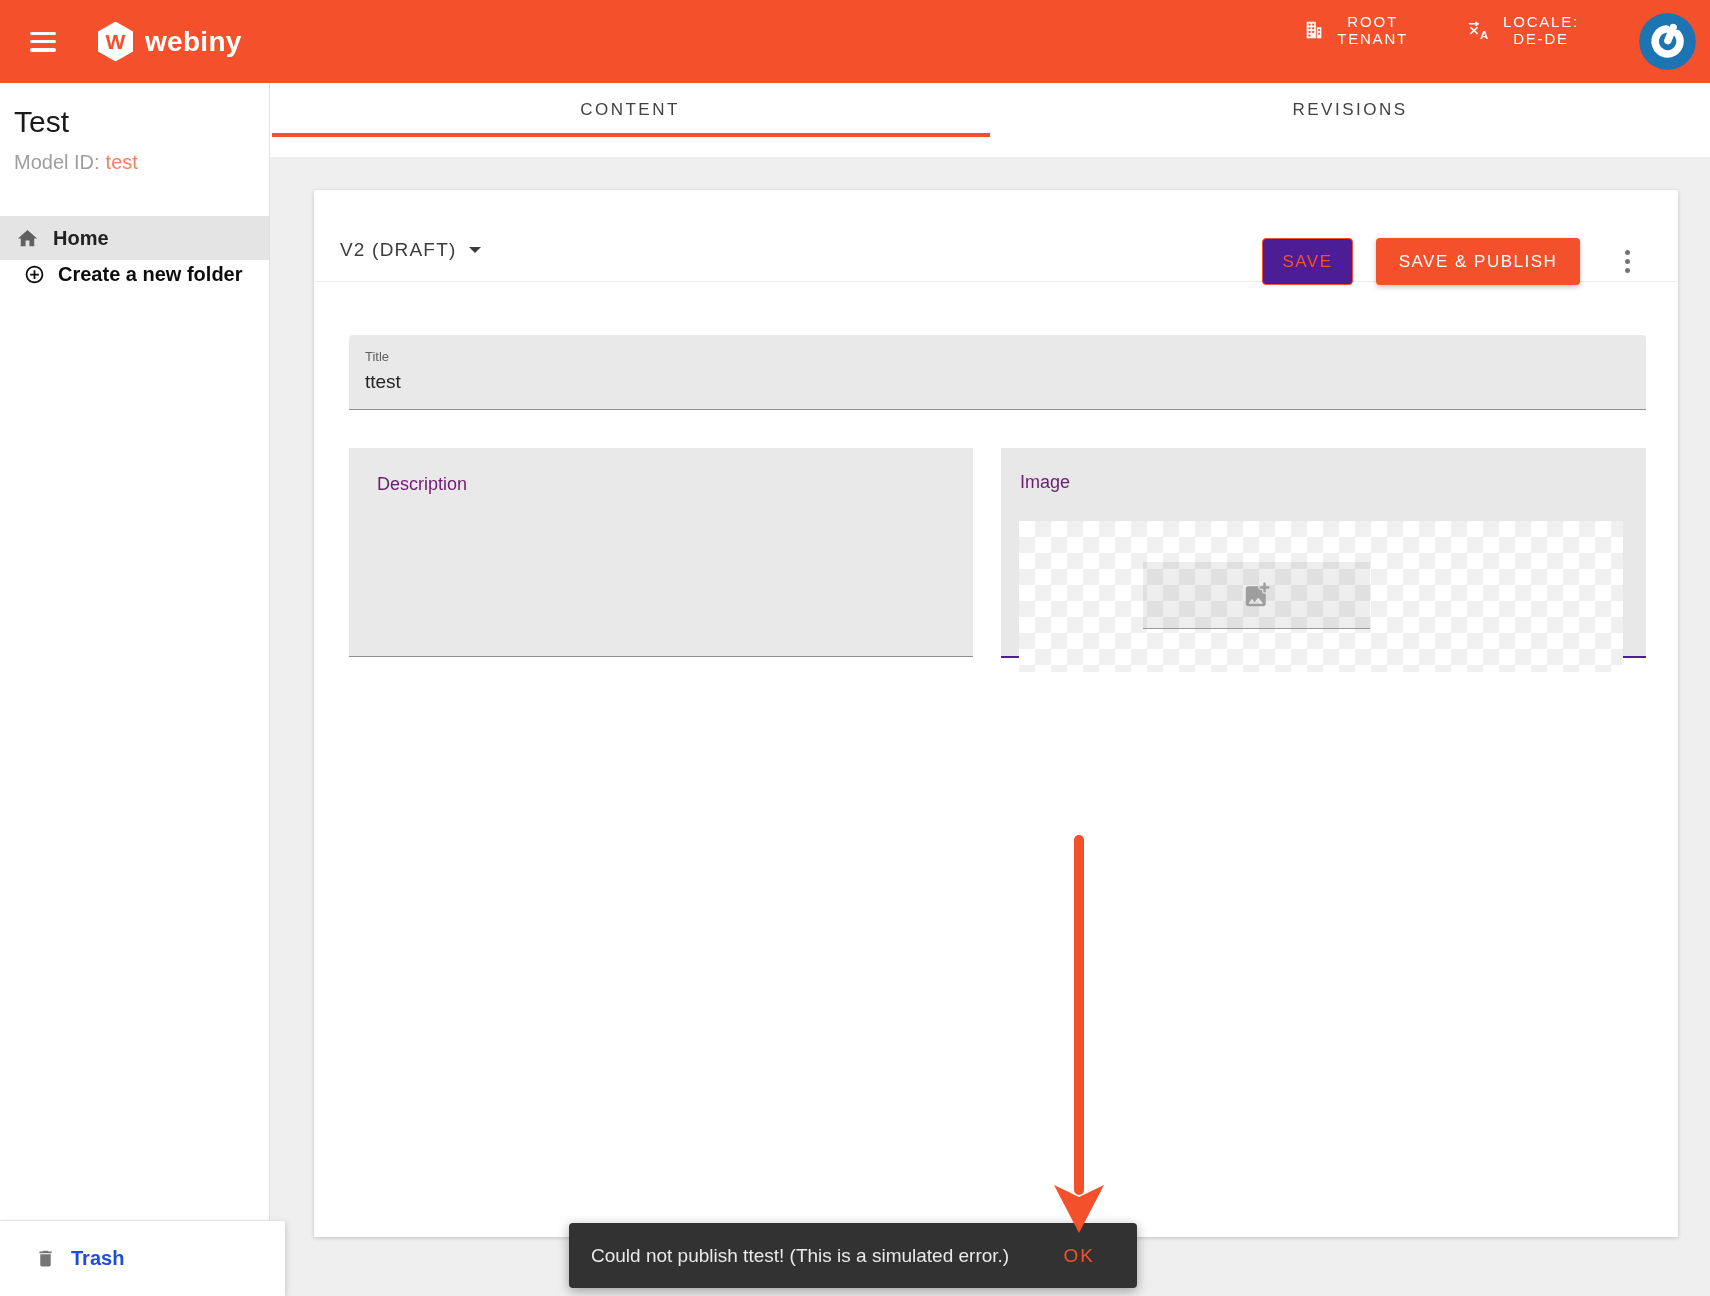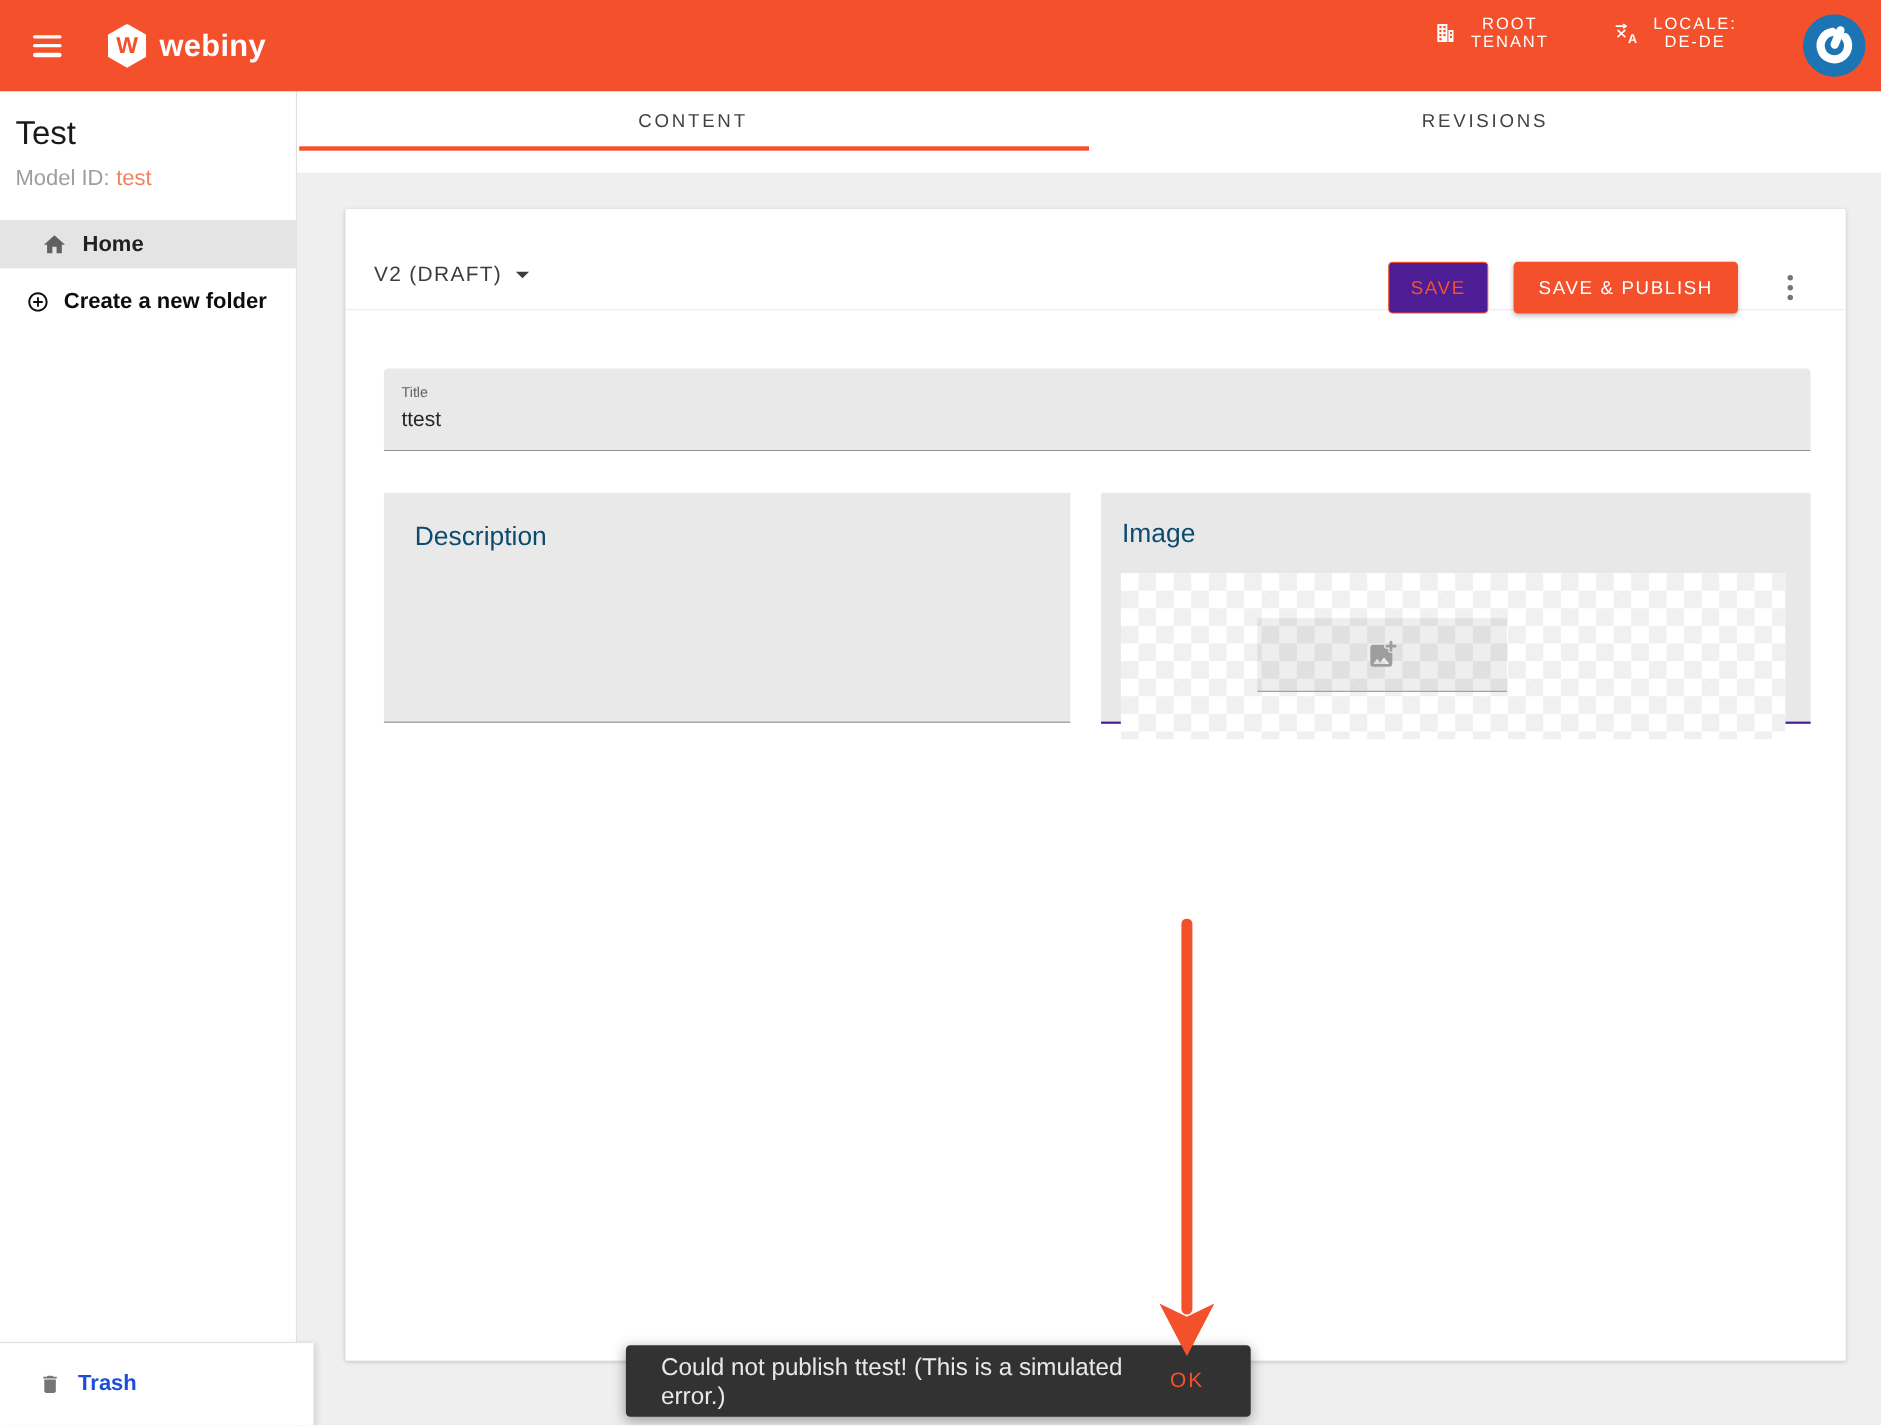--- a/index.html
+++ b/index.html
@@ -25,22 +25,22 @@
   .top-chip{display:flex;align-items:center;gap:12px;color:#fff;cursor:pointer}
   .chip-text{font-size:15px;letter-spacing:1.8px;line-height:17px;text-align:center;color:#fff}
   .avatar{width:57px;height:57px;border-radius:50%;cursor:pointer}
 
   
   .sidebar{position:absolute;left:0;top:83px;width:270px;height:1213px;background:#fff;
            border-right:1px solid #e0e0e0;z-index:10}
   .side-title{position:absolute;left:14px;top:22px;font-size:30px;font-weight:500;color:#1a1a1a}
   .model-id{position:absolute;left:14px;top:68px;font-size:20px;color:#9e9e9e}
   .model-id .mid-val{color:var(--link-orange);margin-left:6px;cursor:pointer}
-  .home-row{position:absolute;left:0;top:117px;width:100%;height:44px;background:#e4e4e4;
-            display:flex;align-items:center;gap:14px;padding-left:38px;font-size:20px;
+  .home-row{position:absolute;left:0;top:133px;width:100%;height:44px;background:#e4e4e4;
+            display:flex;align-items:center;gap:14px;padding-left:16px;font-size:20px;
             font-weight:600;color:#212121;cursor:pointer}
   .create-row{position:absolute;left:0;top:169px;width:100%;height:44px;display:flex;
               align-items:center;gap:13px;padding-left:24px;font-size:20px;font-weight:600;
               color:#0d0d0d;cursor:pointer}
   .side-footer{position:absolute;left:0;top:1137px;width:285px;height:76px;background:#fff;
                border-top:1px solid #e3e3e3;box-shadow:2px 2px 6px rgba(0,0,0,.12);
                display:flex;align-items:center;gap:15px;padding-left:35px;font-size:20px;
                font-weight:600;color:#1d4ed8;cursor:pointer;z-index:6}
 
   
@@ -69,40 +69,40 @@
          flex-direction:column;align-items:center;justify-content:center;gap:4px;cursor:pointer}
   .kebab div{width:5px;height:5px;border-radius:50%;background:#757575}
 
   .field-title{position:absolute;left:35px;top:145px;width:1297px;height:75px;background:#e9e9e9;
                border-bottom:1px solid #8f8f8f;border-radius:4px 4px 0 0;padding:14px 16px 16px;cursor:text}
   .small-lbl{font-size:13px;color:#616161}
   .title-input{display:block;width:100%;background:transparent;border:none;outline:none;
                font-family:inherit;font-size:19px;color:#262626;padding:7px 0 0}
   .field-desc{position:absolute;left:35px;top:258px;width:624px;height:209px;background:#e9e9e9;
               border-bottom:1px solid #8f8f8f;padding:26px 28px;cursor:text}
-  .big-lbl{font-size:24px;color:#0c4a6e}
+  .big-lbl{font-size:18px;color:#701a75}
   .field-image{position:absolute;left:687px;top:258px;width:645px;height:210px;background:#e8e8e8;
                border-bottom:2px solid #4c1d95}
   .field-image .big-lbl{position:absolute;left:19px;top:24px}
   .checker{position:absolute;left:18px;top:73px;width:604px;height:151px;background-color:#fff;
       background-image:
         linear-gradient(45deg,#f0f0f0 25%,transparent 25%,transparent 75%,#f0f0f0 75%),
         linear-gradient(45deg,#f0f0f0 25%,transparent 25%,transparent 75%,#f0f0f0 75%);
       background-size:32px 32px;background-position:0 0,16px 16px}
   .dropzone{position:absolute;left:124px;top:41px;width:227px;height:67px;
             background:rgba(90,90,90,.10);border-bottom:1px solid #9a9a9a;
             display:flex;align-items:center;justify-content:center;cursor:pointer}
 
   
   .arrow-svg{position:absolute;left:1050px;top:835px;z-index:60;pointer-events:none}
 
   
   .toast{position:absolute;left:569px;top:1223px;width:568px;height:65px;background:var(--toast-bg);
          border-radius:4px;box-shadow:0 3px 12px rgba(0,0,0,.35);display:flex;align-items:center;z-index:50}
-  .toast-msg{margin-left:32px;font-size:22px;color:#e9e9e9}
+  .toast-msg{margin-left:22px;font-size:19px;color:#e9e9e9}
   .toast-ok{margin-left:auto;margin-right:42px;font-size:19px;letter-spacing:2px;
             color:var(--primary);font-weight:500;cursor:pointer}
 </style>
 </head>
 <body>
 
 <div class="stage">
 
   <div class="topbar">
     <div class="menu-btn">

